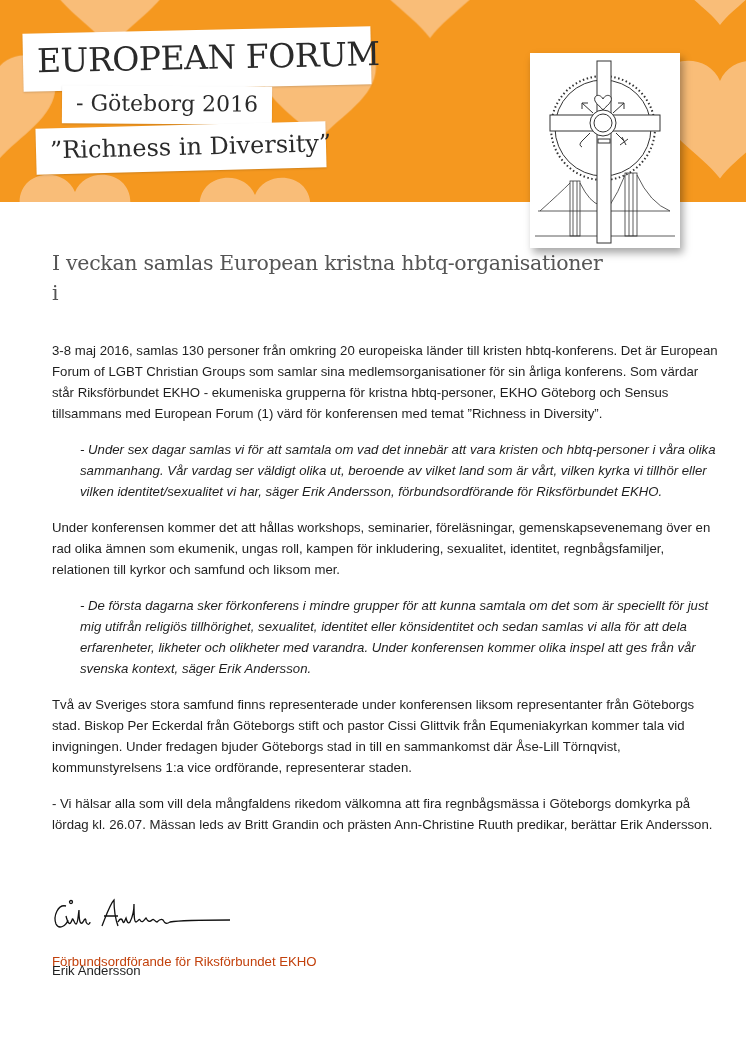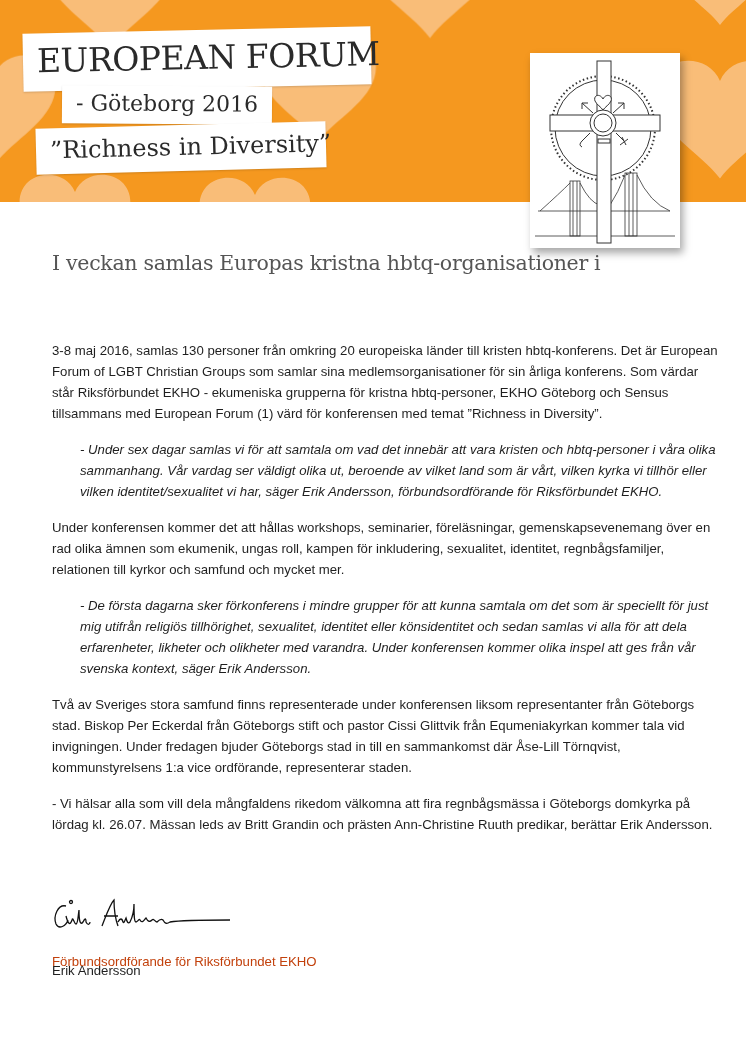--- a/index.html
+++ b/index.html
@@ -86,27 +86,27 @@
     <path d="M63,60 L52,50 M52,50 L52,56 M52,50 L58,50"></path>
     <path d="M83,60 L94,50 M94,50 L94,56 M94,50 L88,50"></path>
 
     <path d="M60,80 L52,88 M52,88 Q48,92 52,94"></path>
     <path d="M86,80 L94,88 M92,84 L96,92 M90,92 L98,86"></path>
     <rect x="68" y="86" width="12" height="4" fill="#fff"></rect>
   </svg>
 </div>
 
 <div class="headline">
-  <div>I veckan samlas Europas kristna hbtq-organisationer i</div>
+  <div>I veckan samlas European kristna hbtq-organisationer i</div>
 </div>
 
 <div class="body">
   <p>3-8 maj 2016, samlas 130 personer från omkring 20 europeiska länder till kristen hbtq-konferens. Det är European Forum of LGBT Christian Groups som samlar sina medlemsorganisationer för sin årliga konferens. Som värdar står Riksförbundet EKHO - ekumeniska grupperna för kristna hbtq-personer, EKHO Göteborg och Sensus tillsammans med European Forum (1) värd för konferensen med temat ”Richness in Diversity”.</p>
   <p class="it">- Under sex dagar samlas vi för att samtala om vad det innebär att vara kristen och hbtq-personer i våra olika sammanhang. Vår vardag ser väldigt olika ut, beroende av vilket land som är vårt, vilken kyrka vi tillhör eller vilken identitet/sexualitet vi har, säger Erik Andersson, förbundsordförande för Riksförbundet EKHO.</p>
-  <p>Under konferensen kommer det att hållas workshops, seminarier, föreläsningar, gemenskapsevenemang över en rad olika ämnen som ekumenik, ungas roll, kampen för inkludering, sexualitet, identitet, regnbågsfamiljer, relationen till kyrkor och samfund och mycket mer.</p>
+  <p>Under konferensen kommer det att hållas workshops, seminarier, föreläsningar, gemenskapsevenemang över en rad olika ämnen som ekumenik, ungas roll, kampen för inkludering, sexualitet, identitet, regnbågsfamiljer, relationen till kyrkor och samfund och liksom mer.</p>
   <p class="it">- De första dagarna sker förkonferens i mindre grupper för att kunna samtala om det som är speciellt för just mig utifrån religiös tillhörighet, sexualitet, identitet eller könsidentitet och sedan samlas vi alla för att dela erfarenheter, likheter och olikheter med varandra. Under konferensen kommer olika inspel att ges från vår svenska kontext, säger Erik Andersson.</p>
   <p>Två av Sveriges stora samfund finns representerade under konferensen liksom representanter från Göteborgs stad. Biskop Per Eckerdal från Göteborgs stift och pastor Cissi Glittvik från Equmeniakyrkan kommer tala vid invigningen. Under fredagen bjuder Göteborgs stad in till en sammankomst där Åse-Lill Törnqvist, kommunstyrelsens 1:a vice ordförande, representerar staden.</p>
   <p>- Vi hälsar alla som vill dela mångfaldens rikedom välkomna att fira regnbågsmässa i Göteborgs domkyrka på lördag kl. 26.07. Mässan leds av Britt Grandin och prästen Ann-Christine Ruuth predikar, berättar Erik Andersson.</p>
 </div>
 
 <div class="sig">
   <svg width="190" height="40" viewBox="0 0 190 40" fill="none" stroke="#111" stroke-width="1.3">
     <path d="M14,10 C6,8 1,20 4,28 C7,34 14,30 16,24 M14,20 C16,28 18,30 20,24 C21,20 22,28 24,28 C26,28 26,20 27,14 C27,24 28,30 31,26 C33,22 34,22 34,26 C36,30 38,28 38,26"></path>
     <circle cx="19" cy="6" r="1.5"></circle>
     <path d="M50,30 C54,20 58,8 62,4 C62,14 63,22 66,30 M52,20 L66,20 M66,26 C68,22 70,22 71,26 C72,28 73,24 74,22 C75,26 76,28 78,26 C80,22 82,14 82,8 C82,18 82,26 84,26 C86,26 87,22 88,24 C90,28 92,24 94,22 C96,26 98,26 100,24 C102,22 103,26 105,26 C107,24 109,22 111,24 C113,28 115,28 118,26 C130,24 150,24 178,24"></path>

